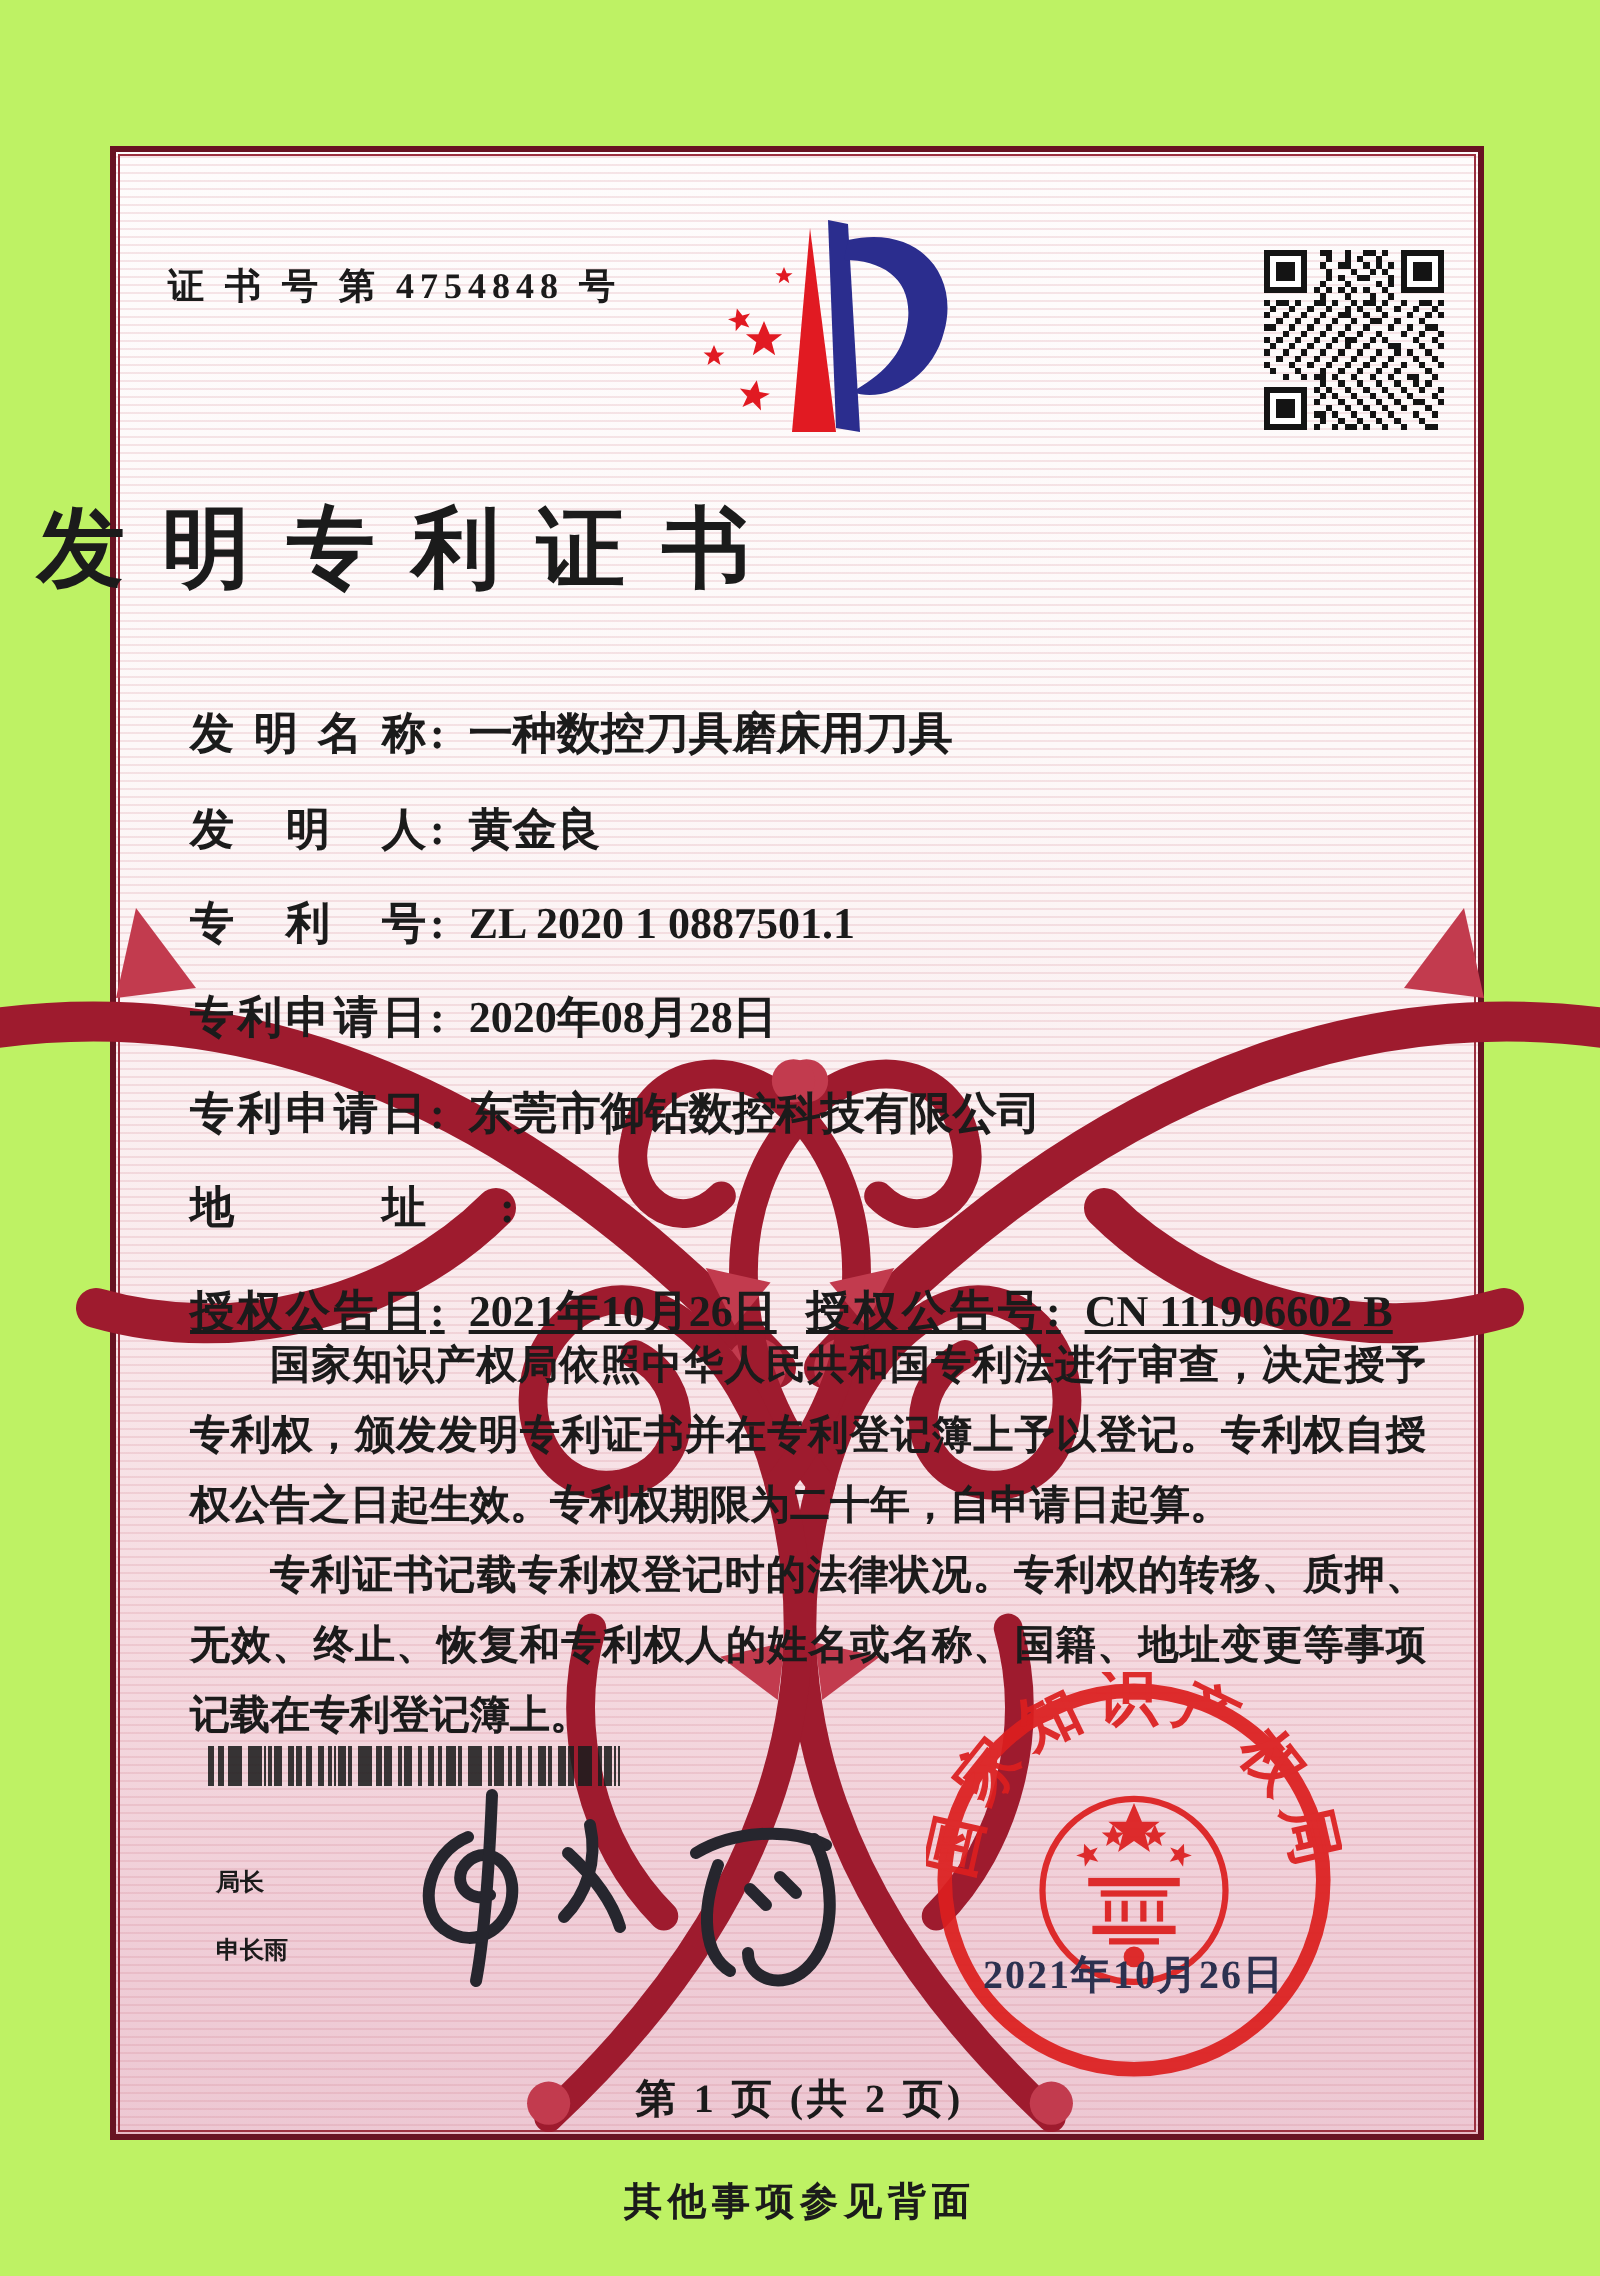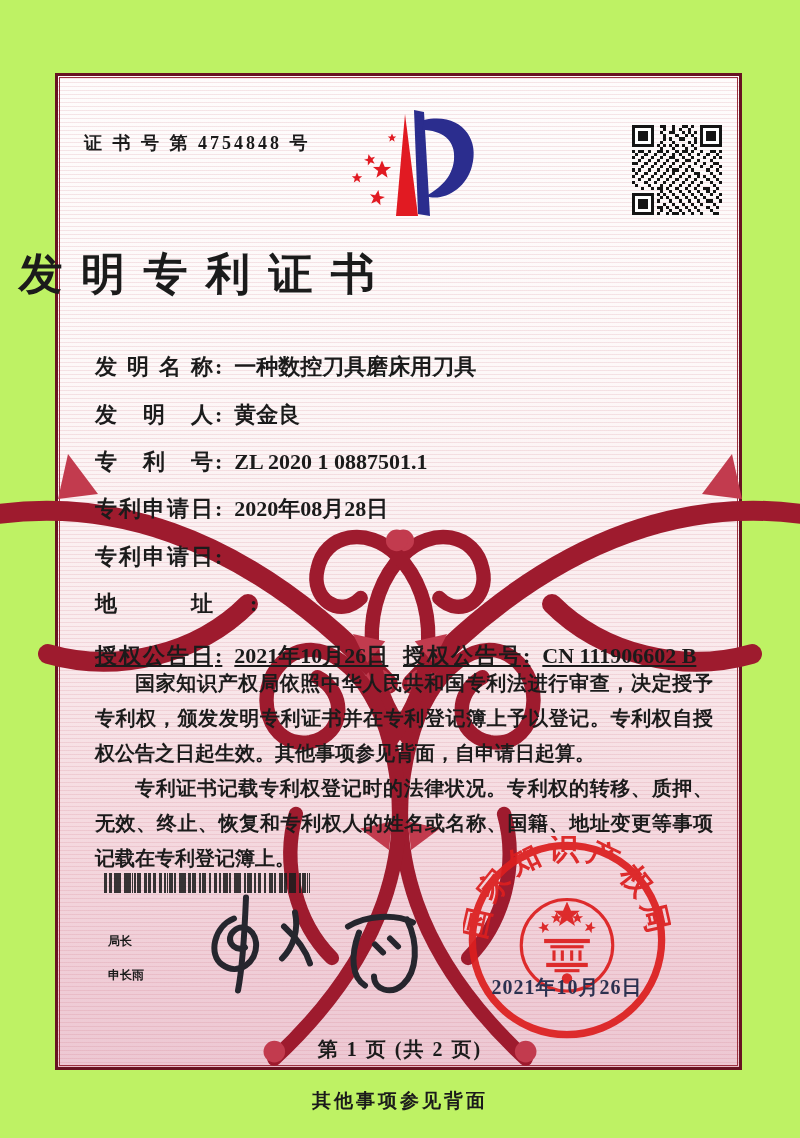--- a/index.html
+++ b/index.html
@@ -173,40 +173,41 @@
     <span class="value">ZL 2020 1 0887501.1</span>
   </div>
   <div class="field-row" style="top:494px">
     <span class="label">专利申请日</span>
       <span class="colon">:</span>
     <span class="value">2020年08月28日</span>
   </div>
   <div class="field-row" style="top:542px">
     <span class="label">专利申请日</span>
       <span class="colon">:</span>
+    <span class="value">东莞市御钻数控科技有限公司</span>
   </div>
   <div class="field-row row-addr" style="top:589px">
     <span class="label">地址</span>
       <span class="colon">:</span>
   </div>
   <div class="field-row row-grant" style="top:641px">
     <span class="grant-pair first">
       <span class="label">授权公告日</span>
         <span class="colon">:</span>
       <span class="value">2021年10月26日</span>
     </span>
     <span class="grant-pair">
       <span class="label">授权公告号</span>
         <span class="colon">:</span>
       <span class="value">CN 111906602 B</span>
     </span>
   </div>
 
   <div class="paras">
-    <p>国家知识产权局依照中华人民共和国专利法进行审查，决定授予专利权，颁发发明专利证书并在专利登记簿上予以登记。专利权自授权公告之日起生效。其他事项参见背面，自申请日起算。</p>
+    <p>国家知识产权局依照中华人民共和国专利法进行审查，决定授予专利权，颁发发明专利证书并在专利登记簿上予以登记。专利权自授权公告之日起生效。专利权期限为二十年，自申请日起算。</p>
     <p>专利证书记载专利权登记时的法律状况。专利权的转移、质押、无效、终止、恢复和专利权人的姓名或名称、国籍、地址变更等事项记载在专利登记簿上。</p>
   </div>
 
   <div class="barcode"></div>
 
   <div class="abs signer">
     <div>局长</div>
     <div>申长雨</div>
   </div>
 

